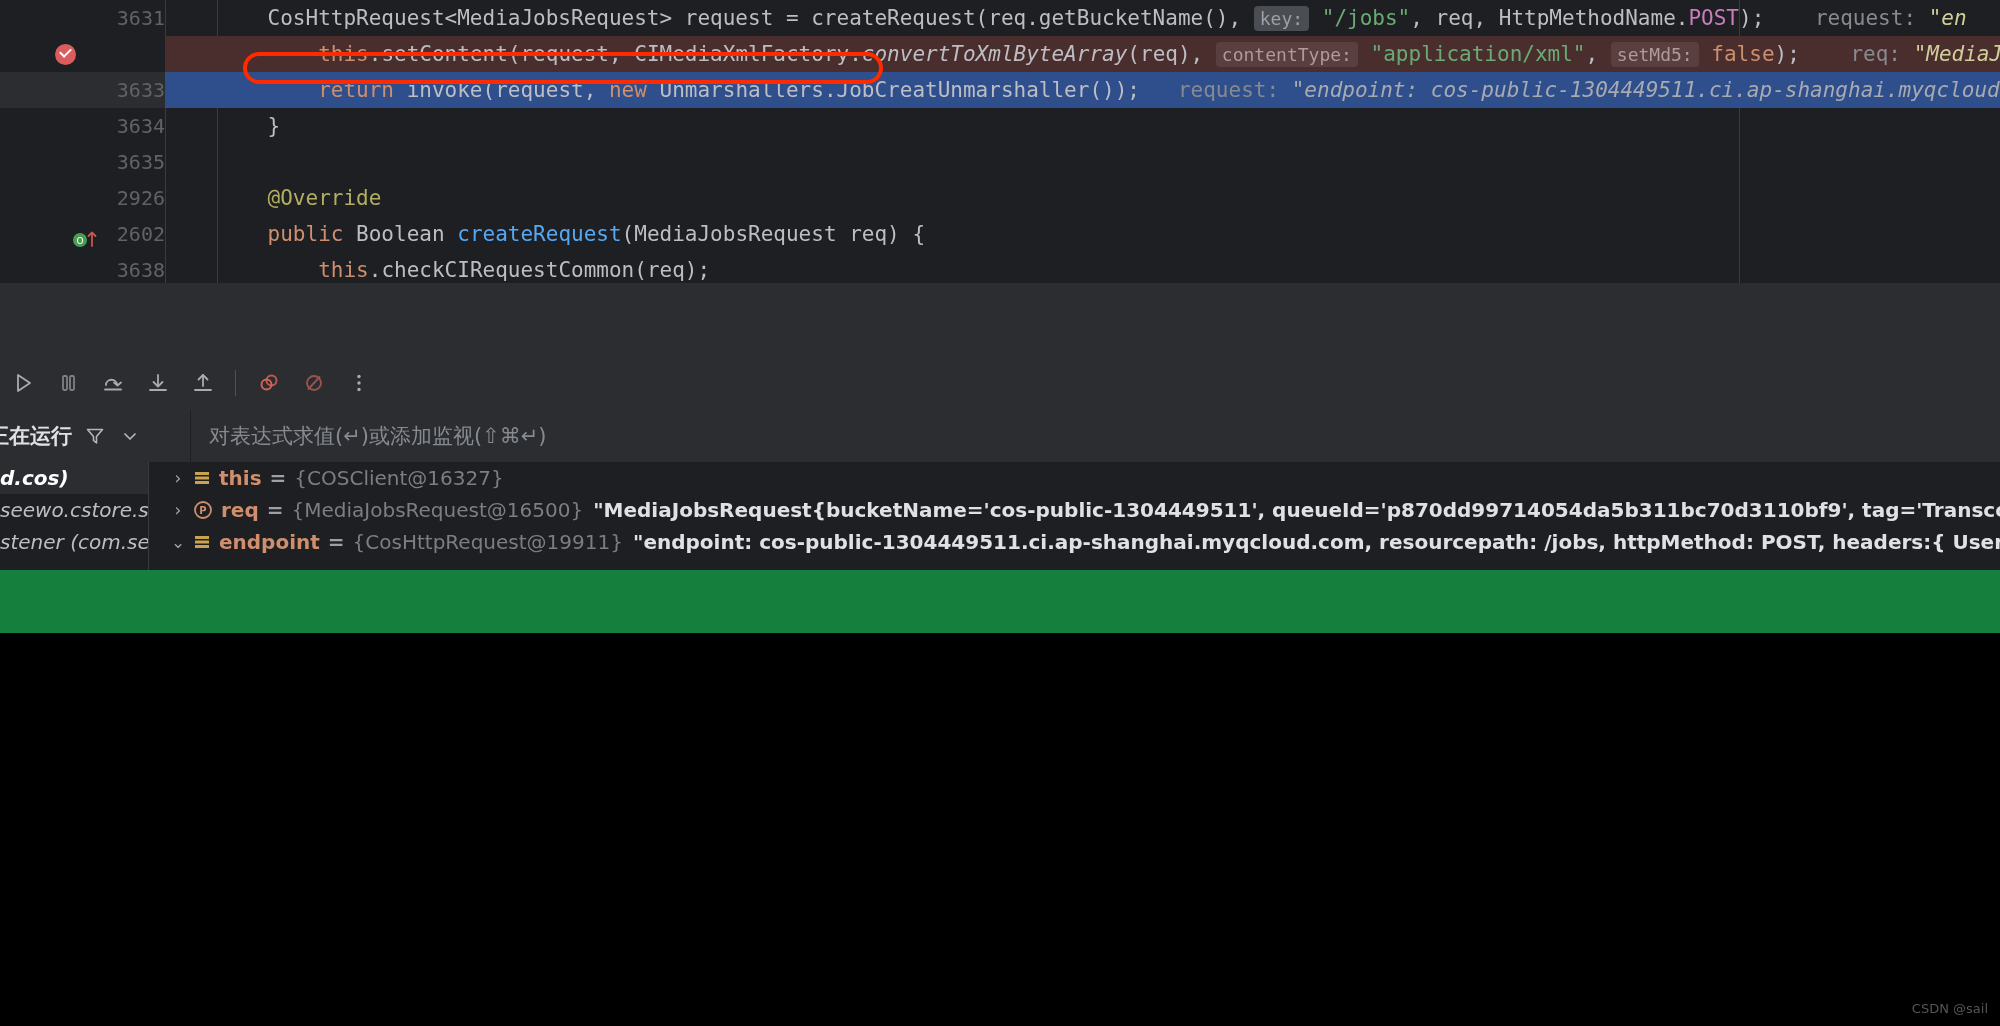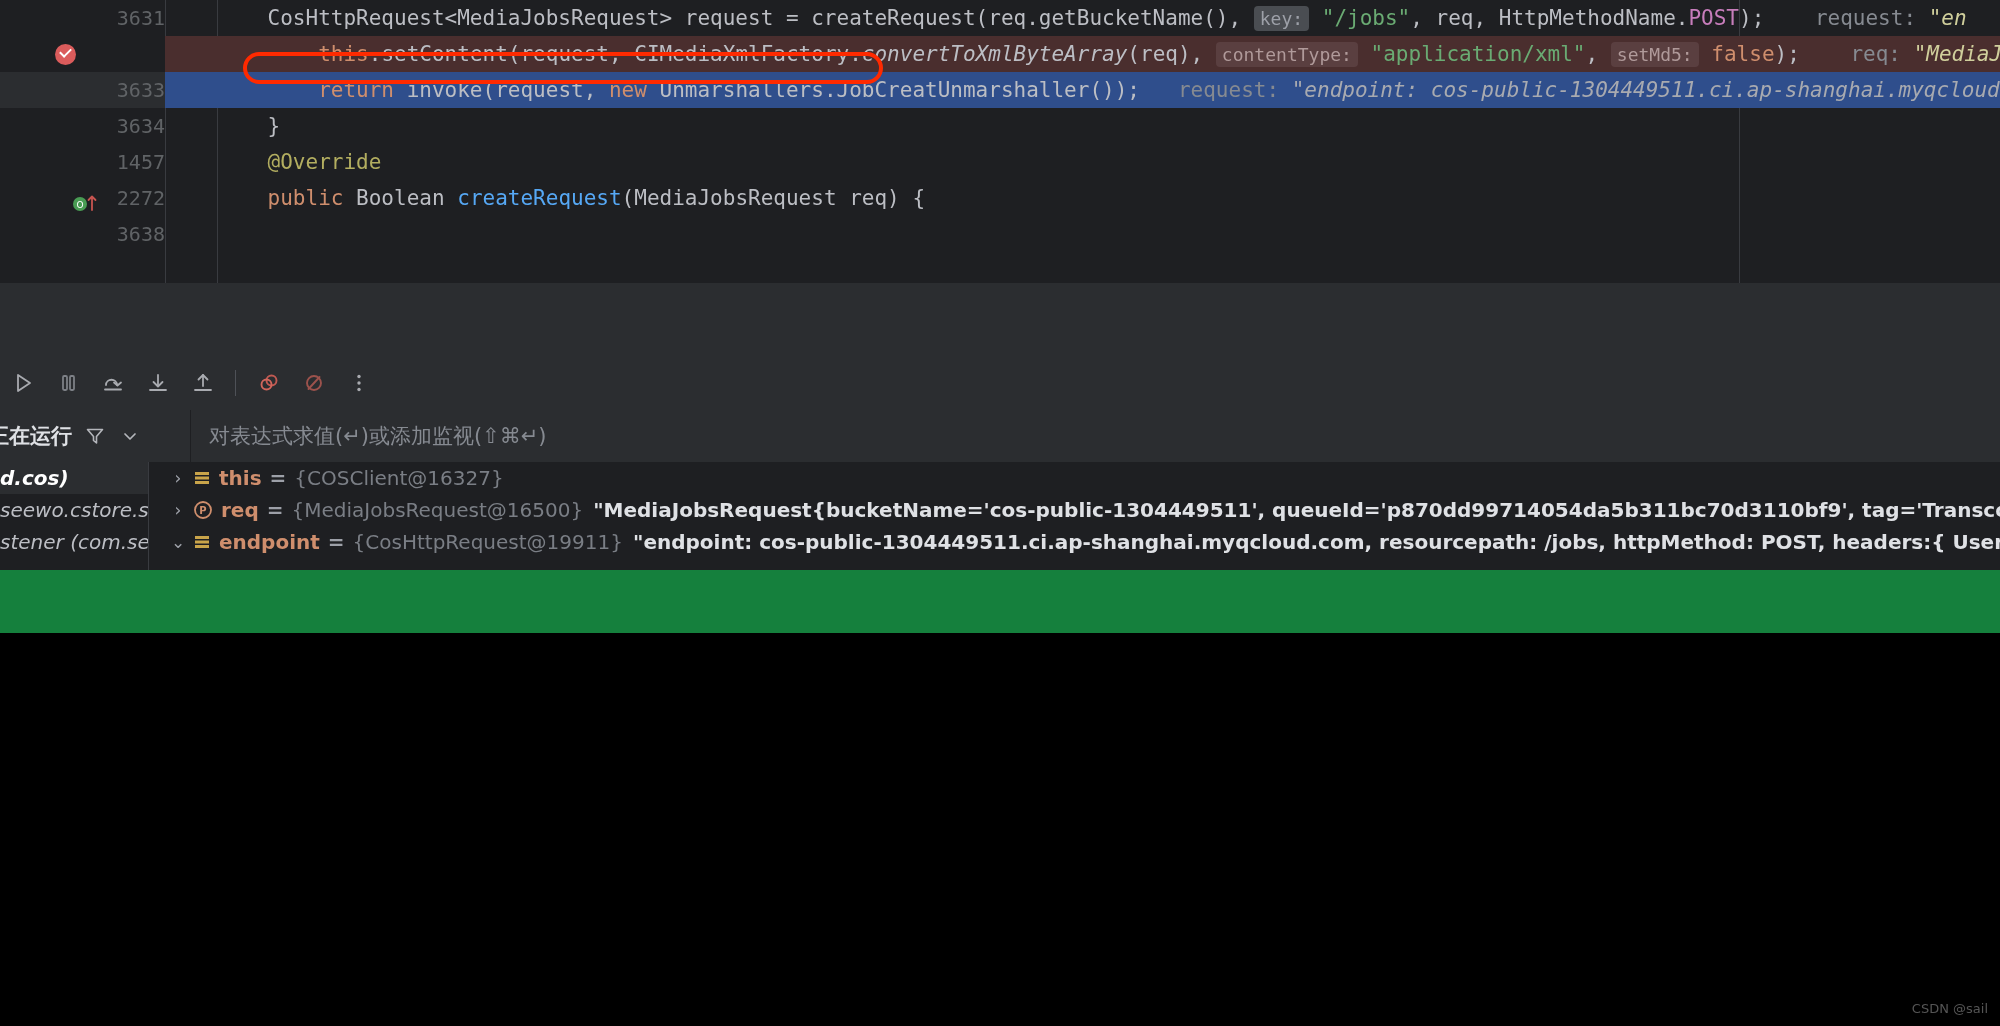--- a/index.html
+++ b/index.html
@@ -356,34 +356,39 @@
           <div class="gutter-exec-bg"></div>
           <div class="hl-exec-bg"></div>
           <div class="ln-gutter"><span class="ln-num">3633</span></div>
           <div class="code-text"><span class="t-default" style="white-space: pre;">        </span><span class="t-kw" style="white-space: pre;">return</span><span class="t-default" style="white-space: pre;"> invoke(request, </span><span class="t-kw" style="white-space: pre;">new</span><span class="t-default" style="white-space: pre;"> Unmarshallers.JobCreatUnmarshaller());</span><span class="t-inline" style="white-space: pre;">   request:</span><span class="t-inlinestr" style="white-space: pre;"> "endpoint: cos-public-1304449511.ci.ap-shanghai.myqcloud</span></div>
         </div>
         <div class="code-line">
           <div class="ln-gutter"><span class="ln-num">3634</span></div>
           <div class="code-text"><span class="t-default" style="white-space: pre;">    </span><span class="t-default" style="white-space: pre;">}</span></div>
         </div>
         <div class="code-line">
-          <div class="ln-gutter"><span class="ln-num">1457</span></div>
+          <div class="ln-gutter"><span class="ln-num">3635</span></div>
+          <div class="code-text"><span class="t-default" style="white-space: pre;"></span></div>
+        </div>
+        <div class="code-line">
+          <div class="ln-gutter"><span class="ln-num">2926</span></div>
           <div class="code-text"><span class="t-default" style="white-space: pre;">    </span><span class="t-anno" style="white-space: pre;">@Override</span></div>
         </div>
         <div class="code-line">
-          <div class="ln-gutter"><span class="ln-num">2272</span></div>
+          <div class="ln-gutter"><span class="ln-num">2602</span></div>
           <div class="override-mark"><svg width="30" height="20" viewBox="0 0 30 20">
               <circle cx="8" cy="11" r="7" fill="#499c54"></circle>
               <text x="8" y="15" font-size="9" fill="#ffffff" text-anchor="middle" font-family="DejaVu Sans, sans-serif">O</text>
               <path d="M20 17 L20 4 M16.5 7 L20 3.5 L23.5 7" stroke="#c75450" stroke-width="1.8" fill="none" stroke-linecap="round" stroke-linejoin="round"></path>
             </svg></div>
           <div class="code-text"><span class="t-default" style="white-space: pre;">    </span><span class="t-kw" style="white-space: pre;">public</span><span class="t-default" style="white-space: pre;"> Boolean </span><span class="t-method" style="white-space: pre;">createRequest</span><span class="t-default" style="white-space: pre;">(MediaJobsRequest req) {</span></div>
         </div>
         <div class="code-line">
           <div class="ln-gutter"><span class="ln-num">3638</span></div>
+          <div class="code-text"><span class="t-default" style="white-space: pre;">        </span><span class="t-kw" style="white-space: pre;">this</span><span class="t-default" style="white-space: pre;">.checkCIRequestCommon(req);</span></div>
         </div>
       </div>
 
     <div class="redbox"></div>
   </div>
 
   <div class="blank-strip"></div>
 
   <div class="dbg-toolbar">
 

